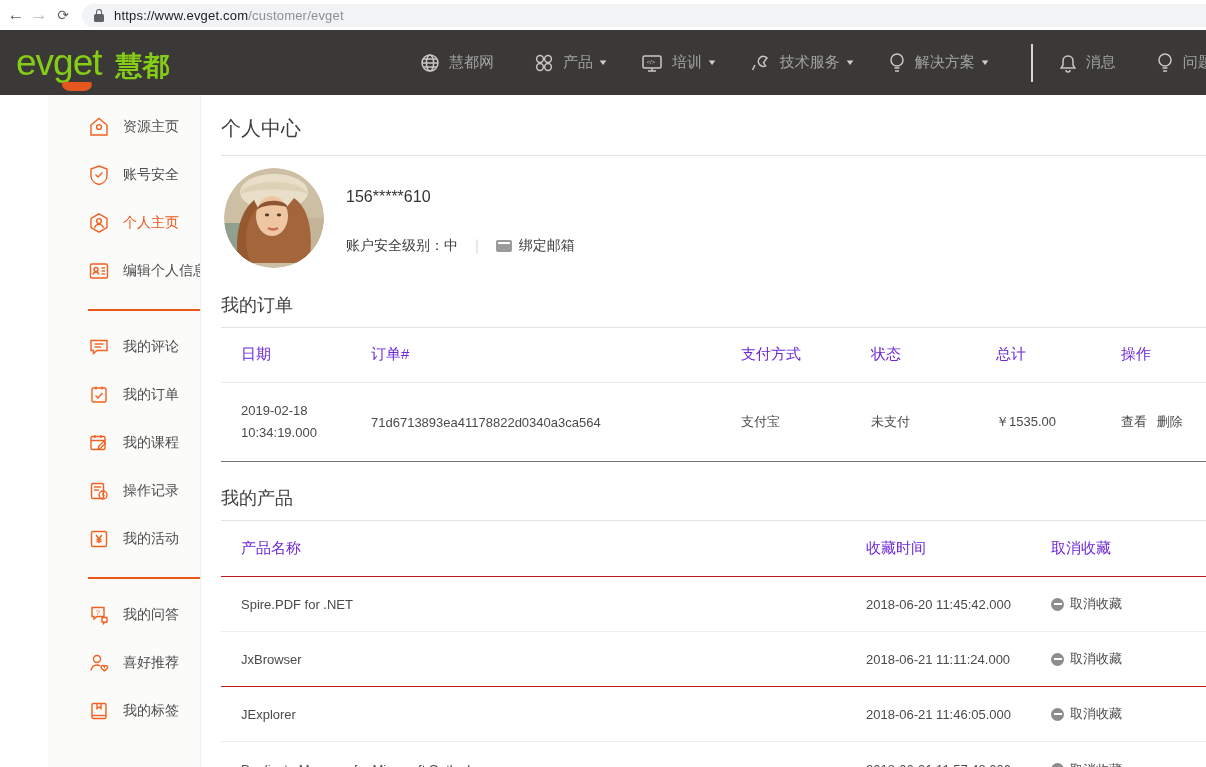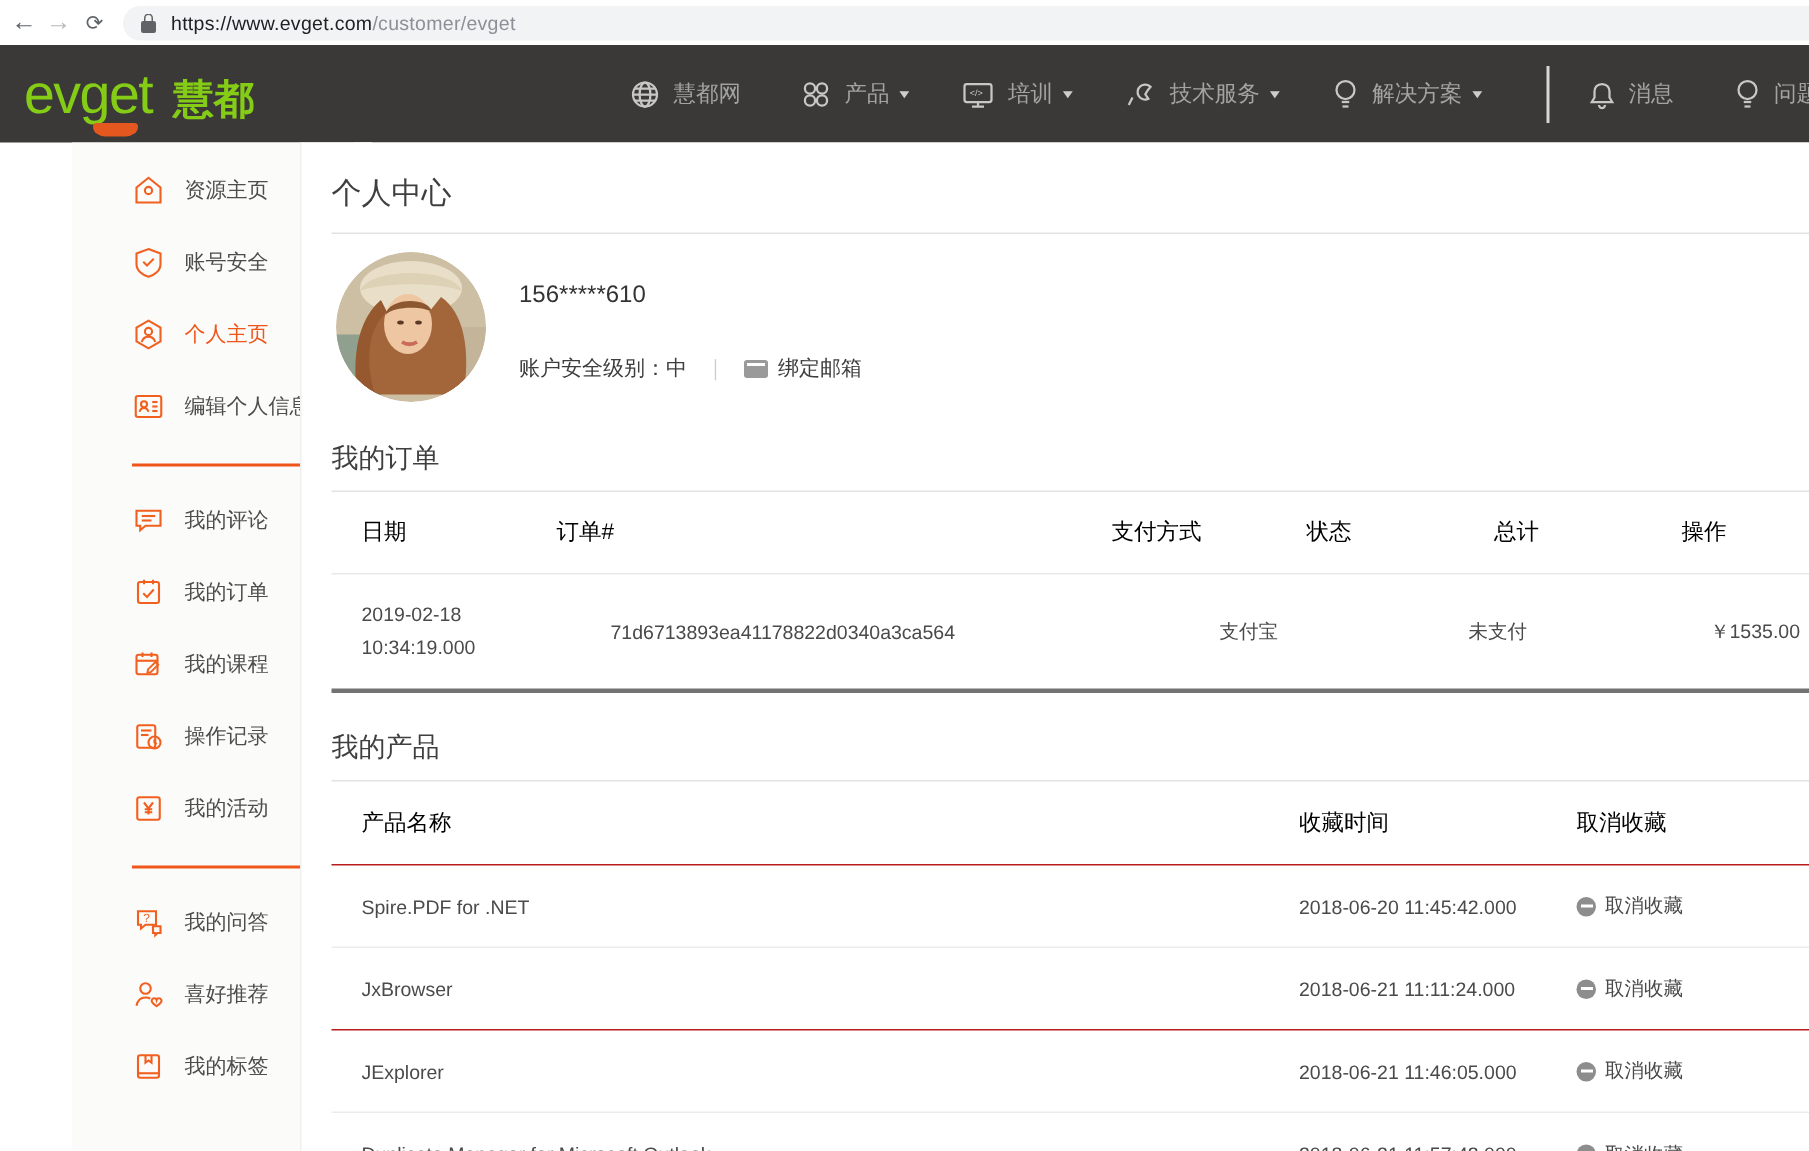--- a/index.html
+++ b/index.html
@@ -76,22 +76,22 @@
 
   .sec-title { position:absolute; left:20px; font-size:18px; color:#3f3f3f; }
   .orders-title { top:198px; }
   .hr-orders { top:232px; }
   .products-title { top:391px; }
   .hr-products { top:425px; }
 
   .orders-grid { position:absolute; left:20px; right:0; display:grid;
                  grid-template-columns:130px 370px 130px 125px 125px 1fr; align-items:center; }
   .orders-head { top:232px; height:56px; border-bottom:1px solid #e9e9e9; }
-  .orders-row  { top:288px; height:79px; border-bottom:3px solid #737373;gap:36px; }
-  .th { font-size:15px; color:#000000; padding-left:20px; }
+  .orders-row  { top:288px; height:79px; border-bottom:1px solid #737373; }
+  .th { font-size:15px; color:#6d28d9; padding-left:20px; }
   .td { font-size:13px; color:#4a4a4a; padding-left:20px; }
   .td.mono { font-family:"Liberation Sans",sans-serif; }
   .date-cell div { line-height:22px; }
   .action-link { cursor:pointer; margin-right:6px; }
 
   .products-grid { position:absolute; left:20px; right:0; display:grid;
                    grid-template-columns:625px 185px 1fr; align-items:center; }
   .products-head { top:425px; height:57px; border-bottom:1px solid #b91c1c; }
   .prow-0 { top:482px; height:55px; border-bottom:1px solid #ececec; }
   .prow-1 { top:537px; height:55px; border-bottom:1px solid #b91c1c; }

